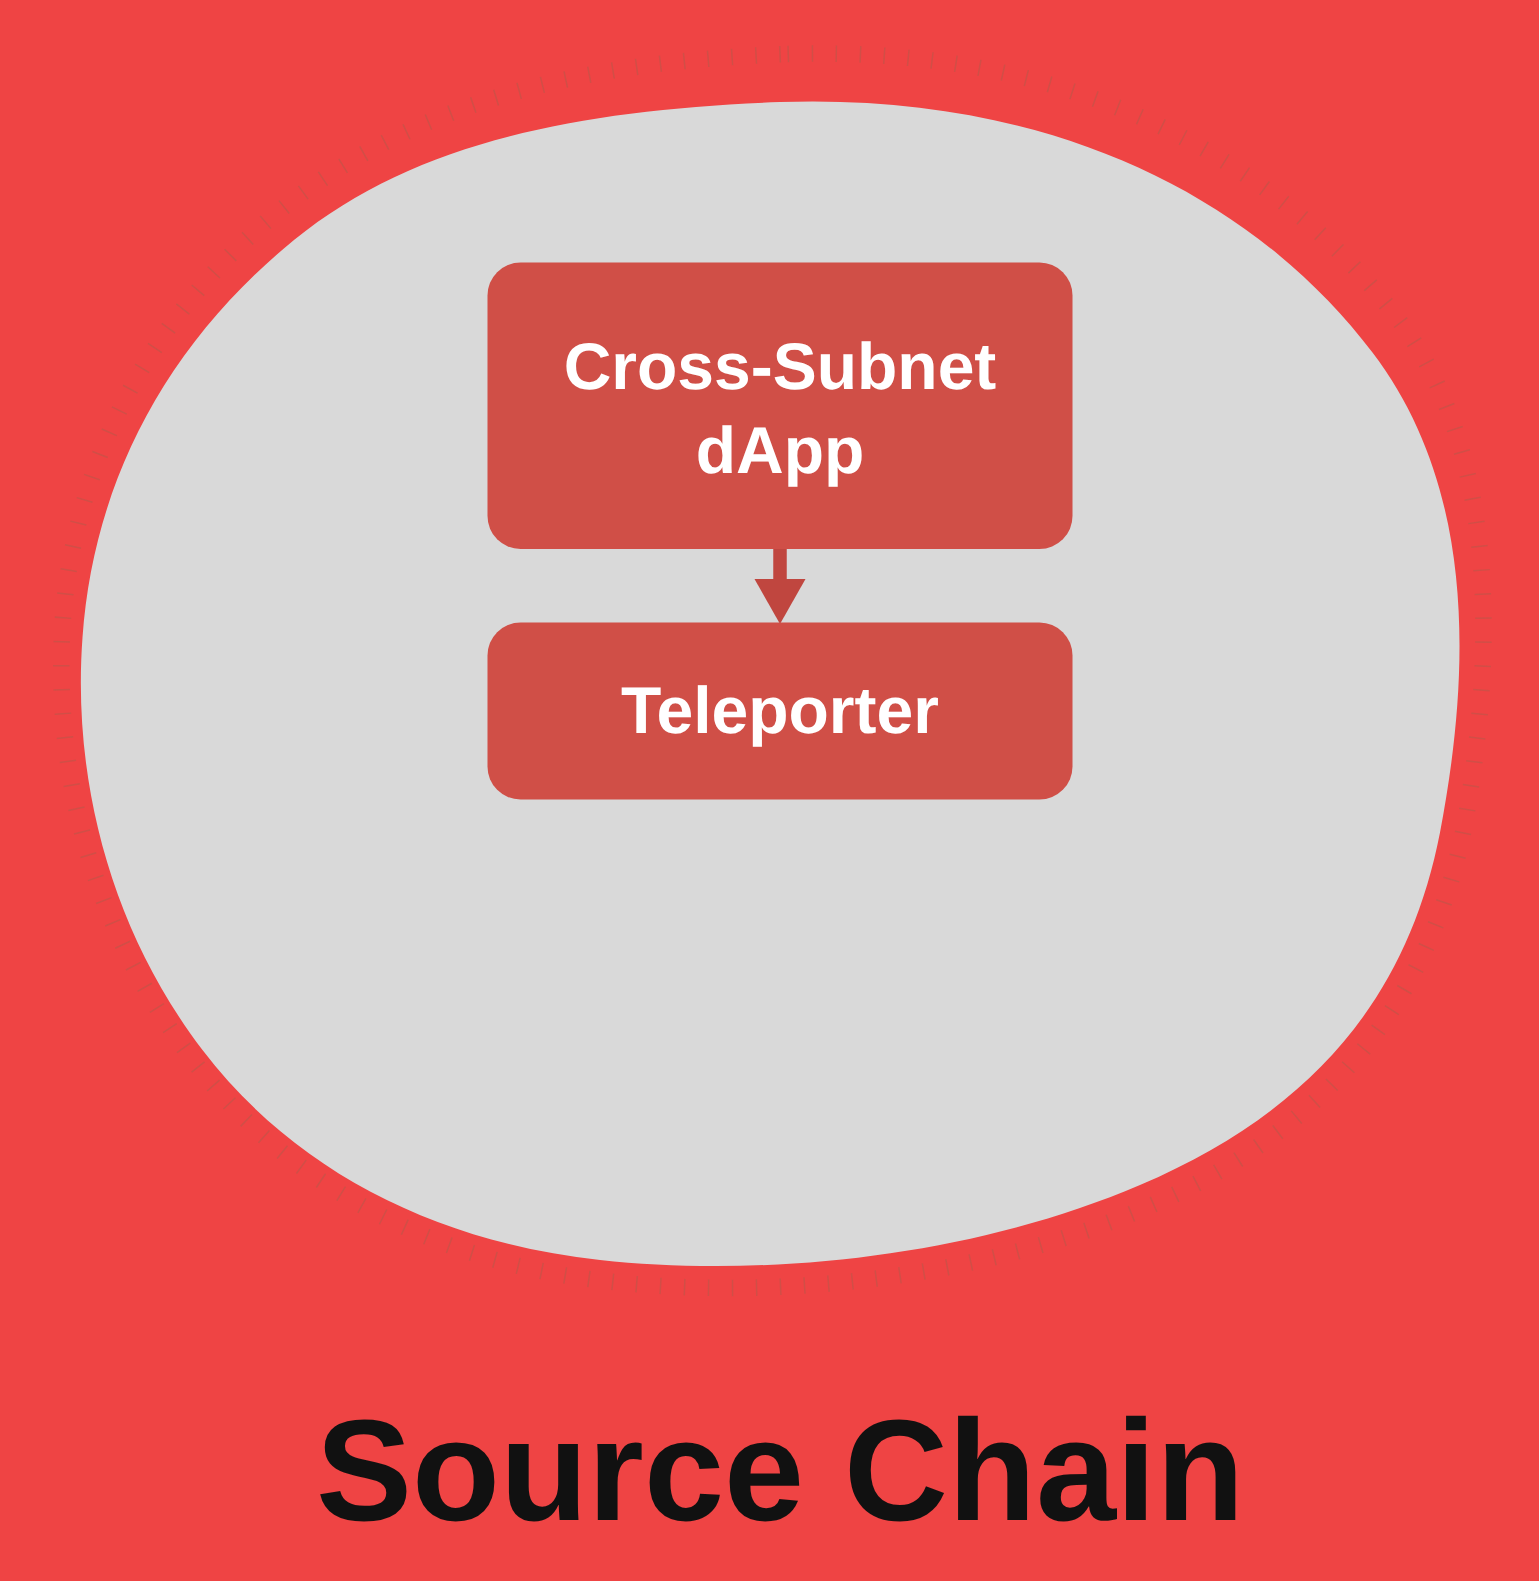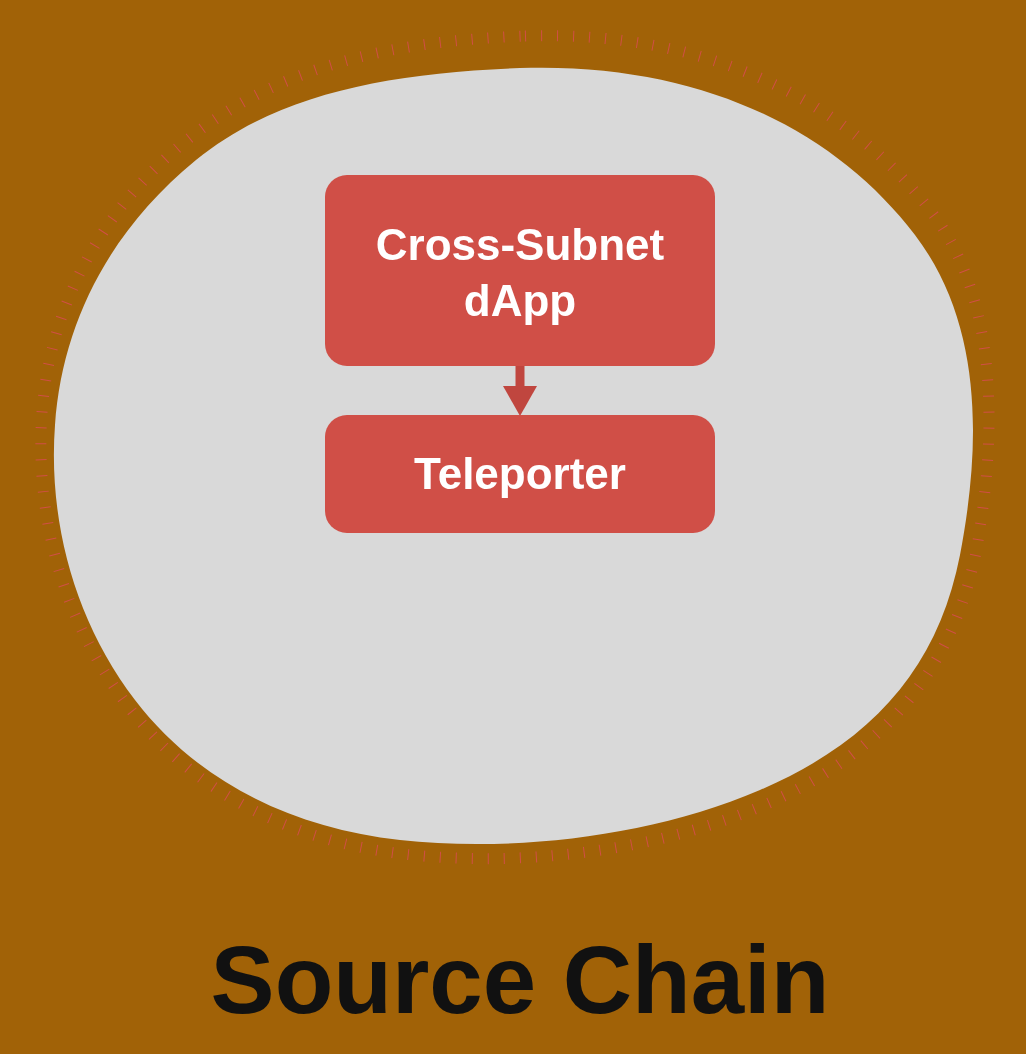--- a/index.html
+++ b/index.html
@@ -11,21 +11,21 @@
   body {
     width: 1026px;
     height: 1054px;
     font-family: "Liberation Sans", sans-serif;
     overflow: hidden;
   }
   #diagram-root {
     position: relative;
     width: 1026px;
     height: 1054px;
-    background: #a16207;
+    background: #ef4444;
   }
   #diagram-svg {
     position: absolute;
     top: 0;
     left: 0;
     width: 1026px;
     height: 1054px;
     display: block;
   }
   .node-label {

